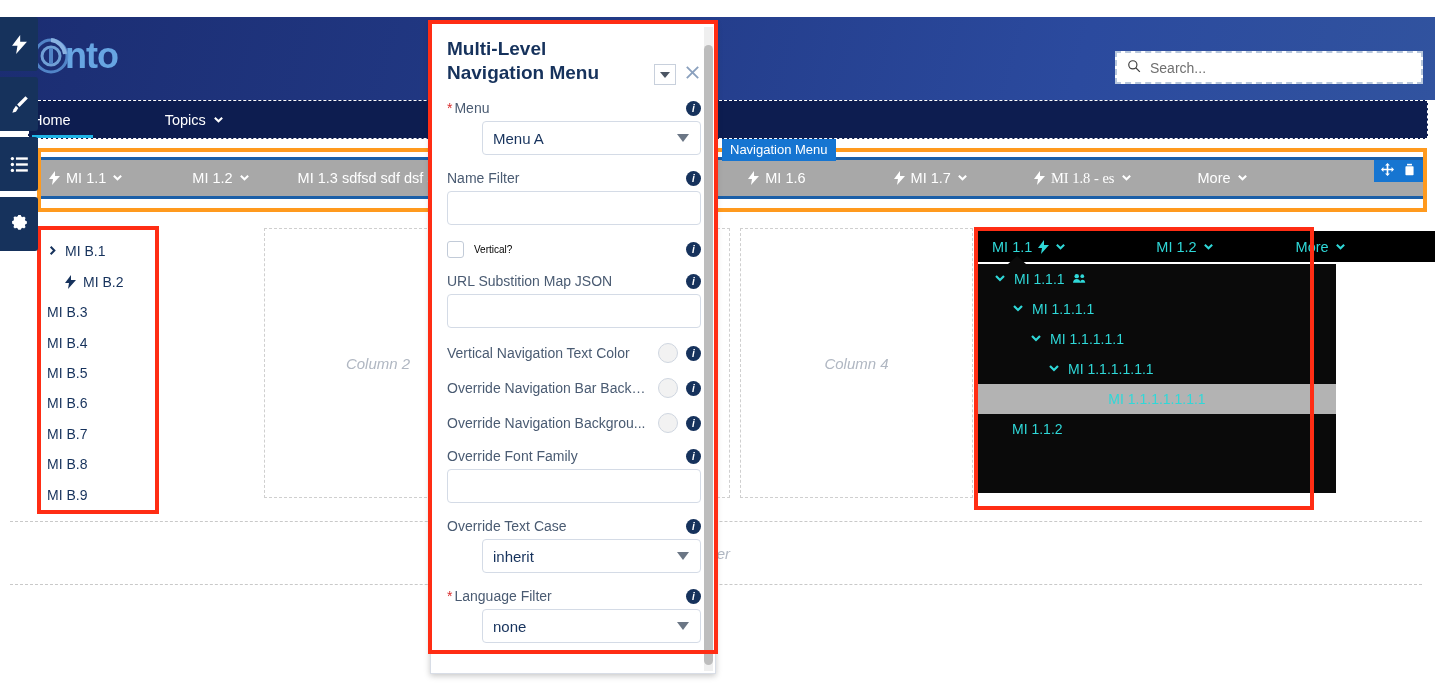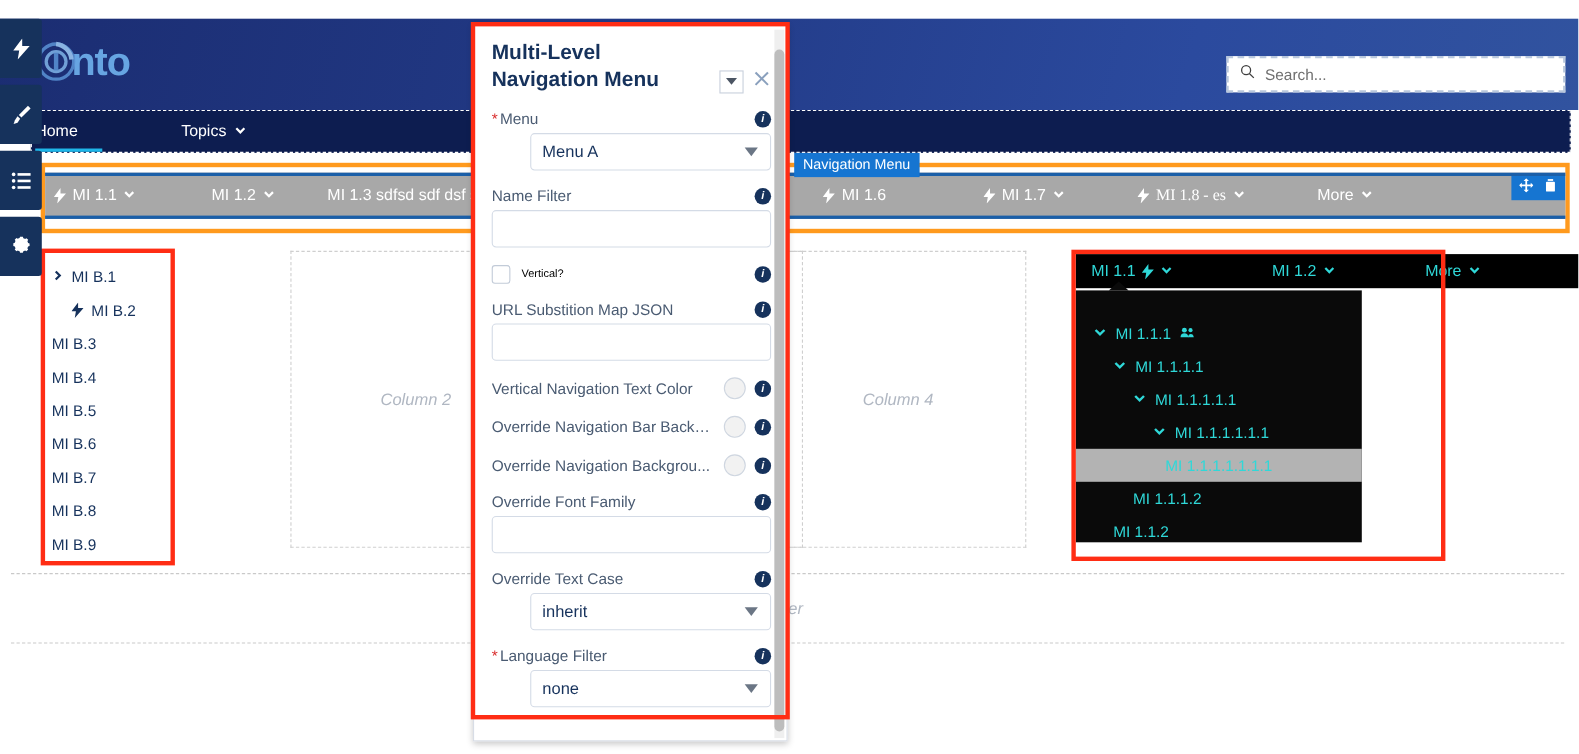--- a/index.html
+++ b/index.html
@@ -119,21 +119,21 @@
   }
   .col {
     position: absolute; top: 16px; height: 270px;
     border: 1px dashed #cfcfcf;
     display: flex; align-items: center; justify-content: center;
     color: #b0b7c2; font-size: 15px; font-style: italic;
   }
   #col1 { left: 30px;  width: 214px; border: none; }
   #col2 { left: 254px; width: 228px; }
   #col3 { left: 492px; width: 228px; }
-  #col4 { left: 690px; width: 233px; text-align: center; }
+  #col4 { left: 730px; width: 233px; text-align: center; }
   #col5 { left: 973px; width: 342px; border: none; }
 
   
   .vmenu {
     position: absolute; left: 41px; top: 230px; width: 114px; height: 280px;
     background: #fff; display: flex; flex-direction: column;
     padding-top: 6px; z-index: 20;
   }
   .vmi {
     height: 31px; display: flex; align-items: center; gap: 7px;
@@ -148,22 +148,22 @@
     position: absolute; left: 978px; top: 231px; width: 457px; height: 31px;
     background: #000; display: flex; align-items: center; z-index: 22;
   }
   .bmi {
     color: #2fd8d8; font-size: 14.5px; display: flex; align-items: center; gap: 6px;
     white-space: nowrap; cursor: pointer;
   }
   .bmi .bolt svg { fill: #2fd8d8; }
   .bmi .caret svg { stroke: #2fd8d8; }
   .black-panel {
-    position: absolute; left: 978px; top: 264px; width: 260px; height: 229px;
-    background: #0a0a0a; z-index: 22; padding-top: 24px;
+    position: absolute; left: 978px; top: 264px; width: 358px; height: 229px;
+    background: #0a0a0a; z-index: 22; padding-top: 0;
   }
   .black-panel::before {
     content: ""; position: absolute; left: 30px; top: -8px;
     border-left: 9px solid transparent; border-right: 9px solid transparent;
     border-bottom: 8px solid #0a0a0a;
   }
   .tmi {
     height: 30px; display: flex; align-items: center; gap: 8px;
     color: #2fd8d8; font-size: 14px; cursor: pointer;
   }
@@ -428,23 +428,20 @@
     <div class="tmi" style="padding-left:70px;">
       <span class="chev">
         <svg viewBox="0 0 12 12">
             <polyline points="2,4 6,8 10,4"></polyline>
           </svg>
       </span>
       <span>MI 1.1.1.1.1.1</span>
     </div>
     <div class="tmi sel">
       <span>MI 1.1.1.1.1.1.1</span>
-    </div>
-    <div class="tmi" style="padding-left:52px;">
-      <span>MI 1.1.1.2</span>
     </div>
     <div class="tmi" style="padding-left:34px;">
       <span>MI 1.1.2</span>
     </div>
   </div>
 
   <div class="footer-region">
     <span class="footer-text">te Footer</span>
   </div>
 

